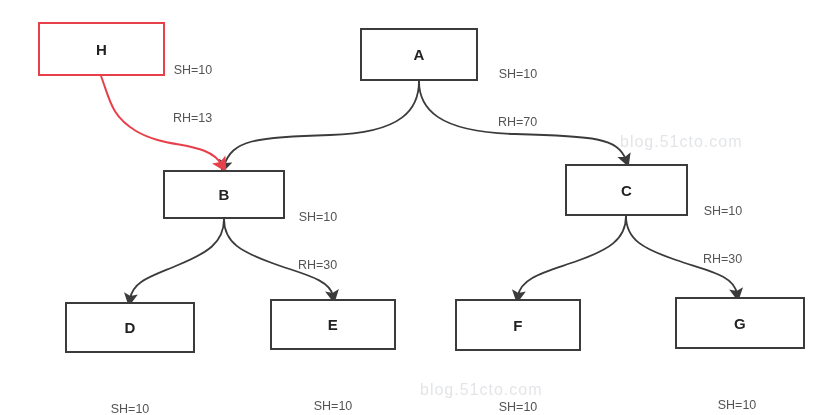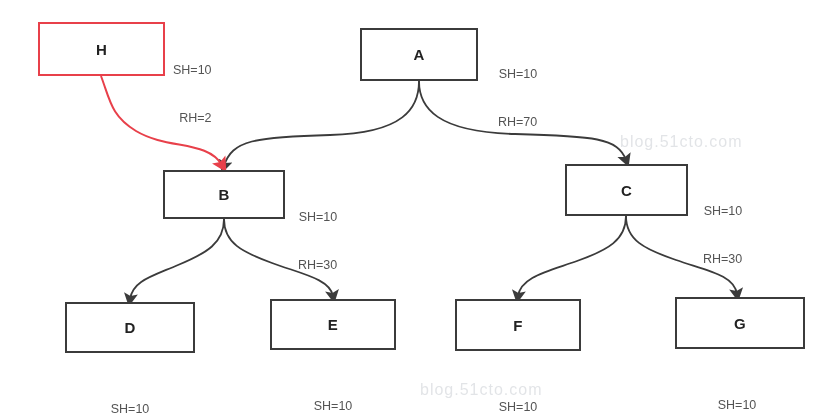--- a/index.html
+++ b/index.html
@@ -111,21 +111,21 @@
     <path d="M 626 216 C 626 240, 644 249, 676 260, C 708 271, 734 275, 737 294" fill="none" stroke="#3b3b3b" stroke-width="1.8" marker-end="url(#arrow-black)"></path>
 
     <path d="M 101 76 C 110 100, 111 116, 136 131 C 168 150, 207 140, 222 165" fill="none" stroke="#e8404a" stroke-width="2" marker-end="url(#arrow-red)"></path>
   </svg>
 
   <div class="node highlight" style="left:38px; top:22px; width:127px; height:54px;">
     <span class="node-label">H</span>
   </div>
   <div class="attr side" style="left:173px; top:30px;">
     <span class="attr-line">SH=10</span>
-    <span class="attr-line">RH=2</span>
+    <span class="attr-line">RH=13</span>
   </div>
 
   <div class="node" style="left:360px; top:28px; width:118px; height:53px;">
     <span class="node-label">A</span>
   </div>
   <div class="attr side" style="left:498px; top:34px;">
     <span class="attr-line">SH=10</span>
     <span class="attr-line">RH=70</span>
   </div>
 

